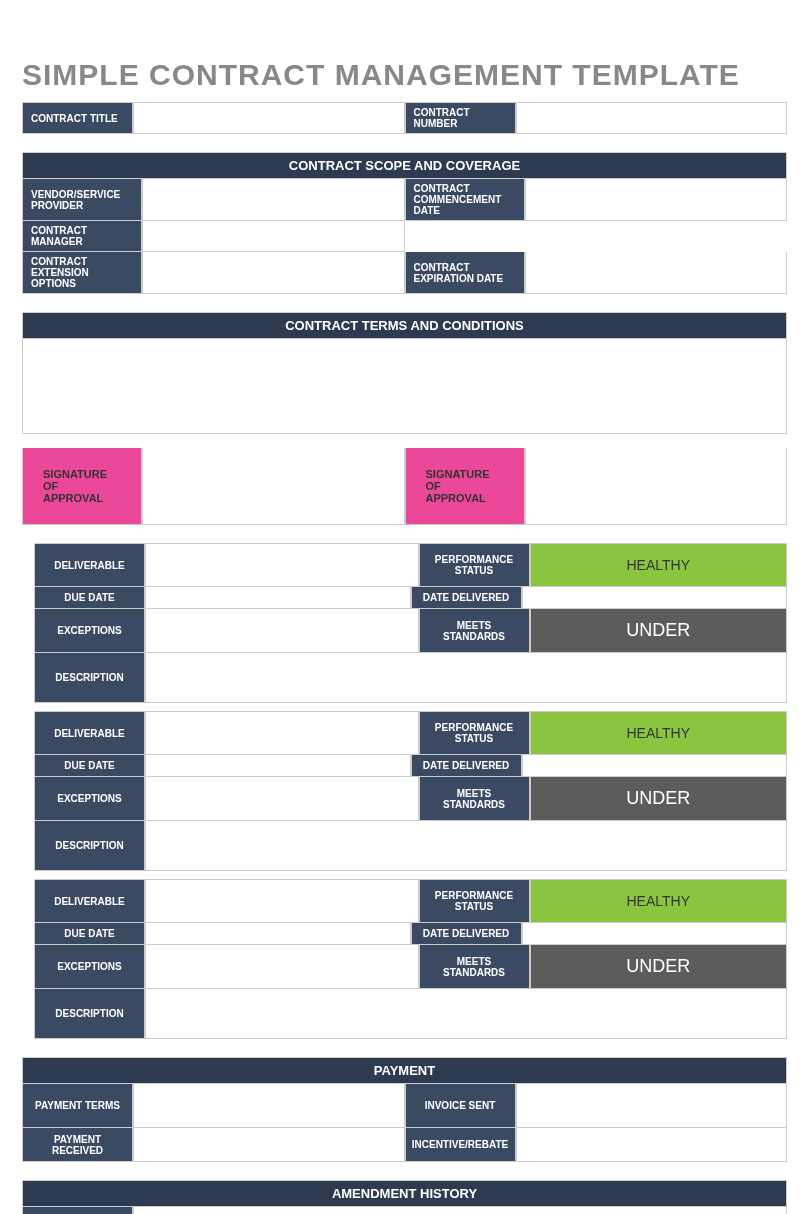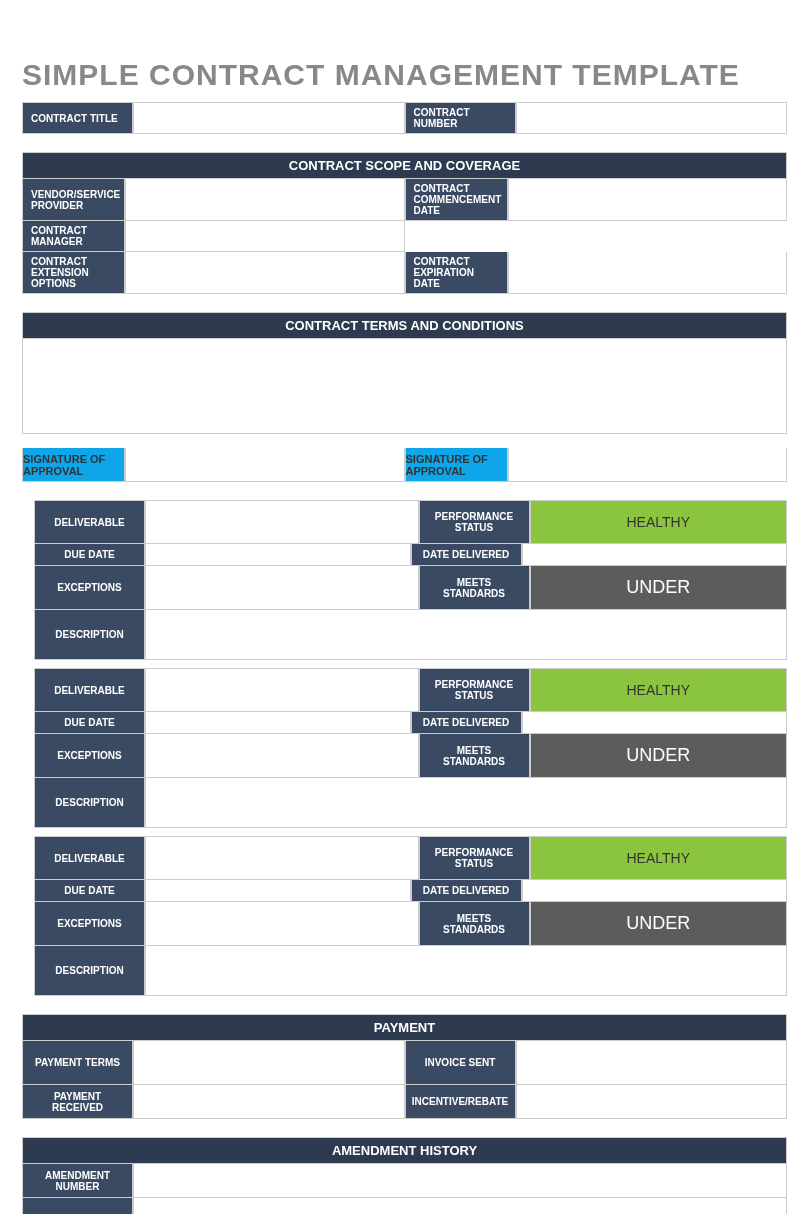--- a/index.html
+++ b/index.html
@@ -45,25 +45,25 @@
       color: #fff;
       font-size: 10px;
       font-weight: bold;
       padding: 4px 8px;
       display: flex;
       align-items: center;
       justify-content: center;
       text-align: center;
     }
     .label-light {
-      background: #0ea5e9;
+      background: #ec4899;
       color: #333;
       font-size: 11px;
       font-weight: bold;
-      padding: 0;
+      padding: 20px;
       display: flex;
       align-items: center;
     }
     .value-cell {
       background: #fff;
       padding: 4px 8px;
       font-size: 11px;
     }
     .status-healthy {
       background: #8bc53f;
@@ -74,21 +74,21 @@
       justify-content: center;
     }
     .status-under {
       background: #5c5c5c;
       color: #fff;
       font-size: 18px;
       display: flex;
       align-items: center;
       justify-content: center;
     }
-    .w-label { width: 103px; flex-shrink: 0; }
+    .w-label { width: 120px; flex-shrink: 0; }
     .w-label-wide { width: 111px; flex-shrink: 0; }
     .w-half { flex: 1; text-align: center; }
     .h-small { min-height: 22px; }
     .h-med { min-height: 34px; }
     .h-big { min-height: 44px; }
     .h-xl { min-height: 50px; }
     .deliverable-block { margin-bottom: 8px; margin-left: 12px; }
     .terms-body {
       border: 1px solid #ccc;
       border-top: none;

